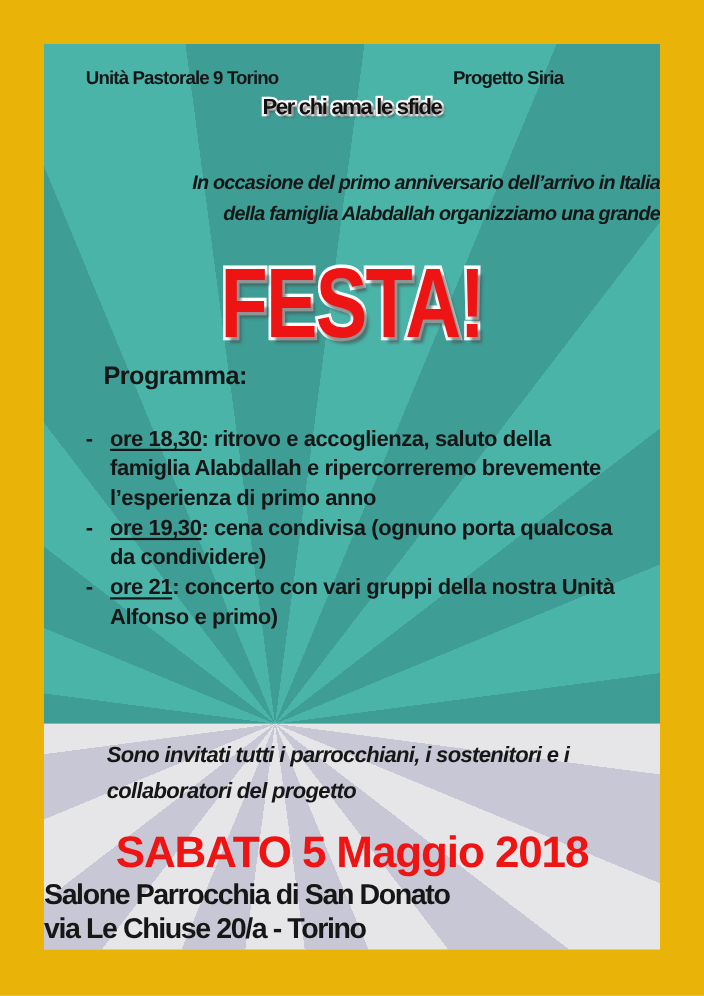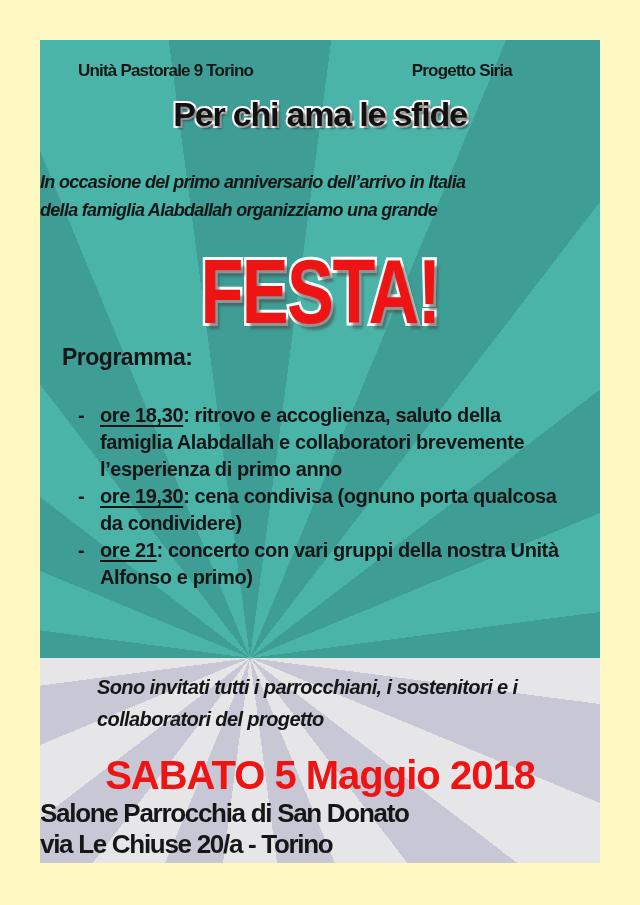--- a/index.html
+++ b/index.html
@@ -8,21 +8,21 @@
     background: #ffffff;
     font-family: "Liberation Sans", sans-serif;
     font-weight: 700;
     color: #161616;
     overflow: hidden;
   }
   .page {
     position: relative;
     width: 640px;
     height: 905px;
-    background: #fef9c3;
+    background: #eab308;
   }
   .poster {
     position: absolute;
     left: 40px;
     top: 40px;
     width: 560px;
     height: 823px;
   }
 
   
@@ -48,53 +48,52 @@
   
   .header-row {
     display: flex;
     justify-content: space-between;
     padding: 20px 88px 0 38px;
     font-size: 17px;
     letter-spacing: -0.8px;
     line-height: 22px;
   }
   .tagline {
-    margin-top: 16px;
     text-align: center;
-    font-size: 34px;
+    font-size: 20px;
     letter-spacing: -1.2px;
     line-height: 32px;
     color: #111111;
     -webkit-text-stroke: 4px #ffffff;
     paint-order: stroke fill;
     text-shadow: 2.5px 2.5px 2px rgba(40,40,40,0.55);
   }
   .intro {
     margin-top: 38px;
-    text-align: left;
+    text-align: right;
     font-style: italic;
     font-size: 18px;
     letter-spacing: -0.7px;
     line-height: 28px;
   }
   .festa {
     margin-top: 20px;
     height: 96px;
     line-height: 96px;
     text-align: center;
     font-size: 90px;
     letter-spacing: -2px;
     color: #EE1414;
     -webkit-text-stroke: 6px #ffffff;
     paint-order: stroke fill;
     text-shadow: 5px 6px 3px rgba(70,75,75,0.6);
     transform: scaleX(0.78);
   }
   .program-title {
-    margin: 4px 0 0 22px;
+    margin: 4px 0 0 54px;
     font-size: 23px;
     letter-spacing: -0.5px;
     line-height: 26px;
   }
   .program-list {
     list-style: none;
     margin-top: 32px;
     padding: 0 0 0 38px;
     font-size: 20px;
     letter-spacing: -0.4px;
@@ -154,21 +153,21 @@
 
       <div class="festa">FESTA!</div>
 
       <div class="program-title">Programma:</div>
 
       <ul class="program-list">
         <li>
           <span class="dash">-</span>
           <span class="item-text">
             <div><u>ore 18,30</u><span>: ritrovo e accoglienza, saluto della</span></div>
-            <div>famiglia Alabdallah e collaboratori brevemente</div>
+            <div>famiglia Alabdallah e ripercorreremo brevemente</div>
             <div>l’esperienza di primo anno</div>
           </span>
         </li>
         <li>
           <span class="dash">-</span>
           <span class="item-text">
             <div><u>ore 19,30</u><span>: cena condivisa (ognuno porta qualcosa</span></div>
             <div>da condividere)</div>
           </span>
         </li>

